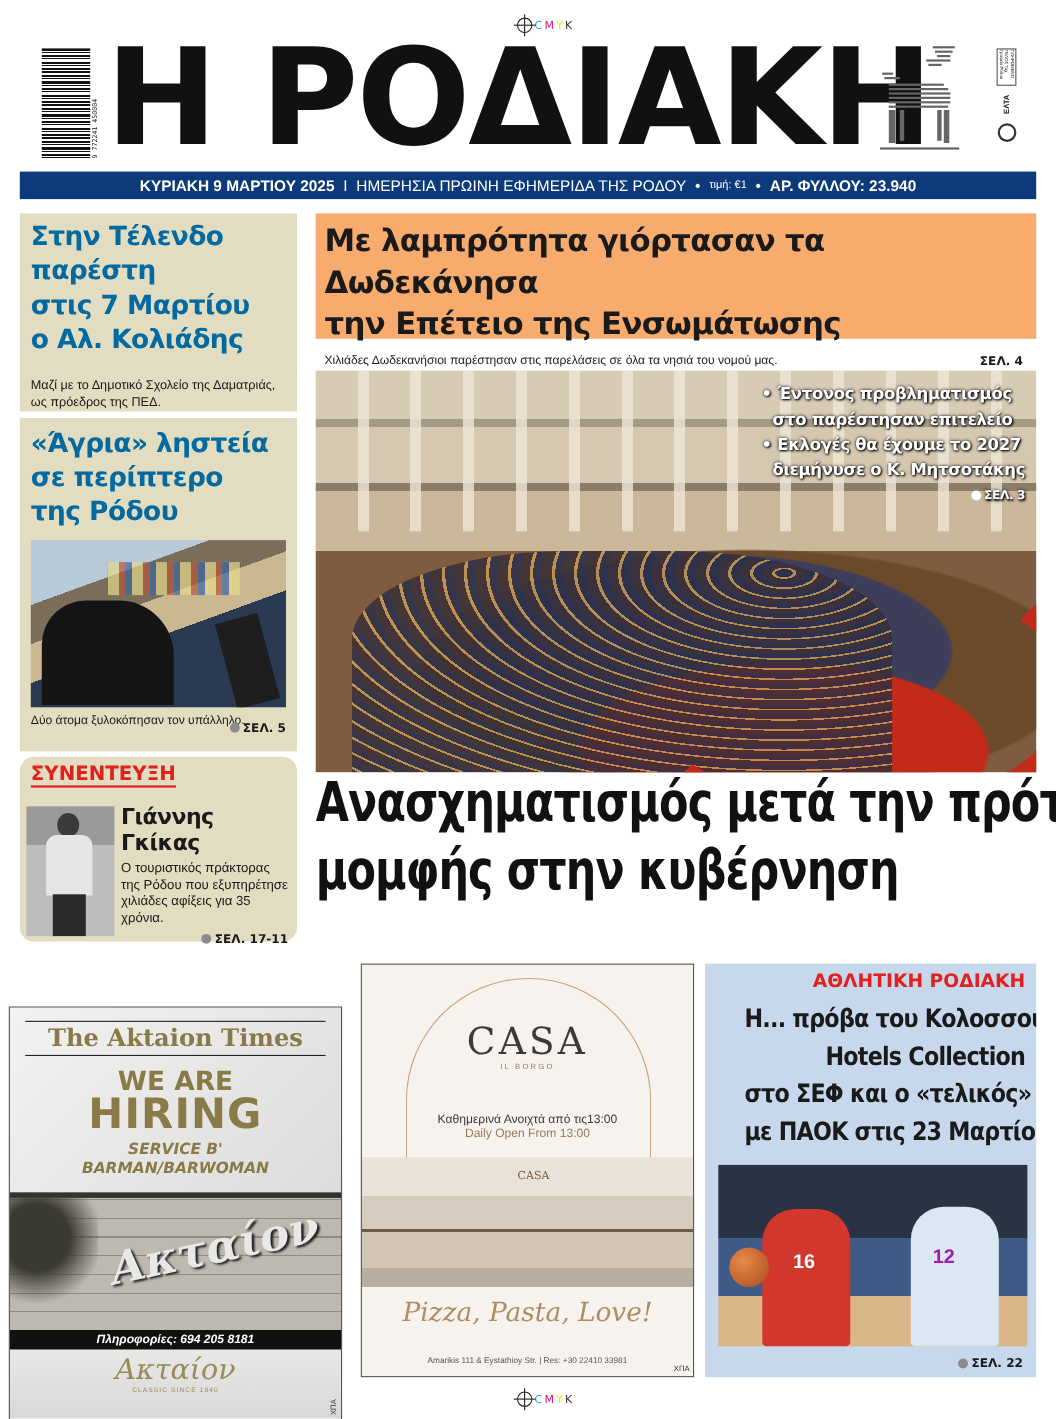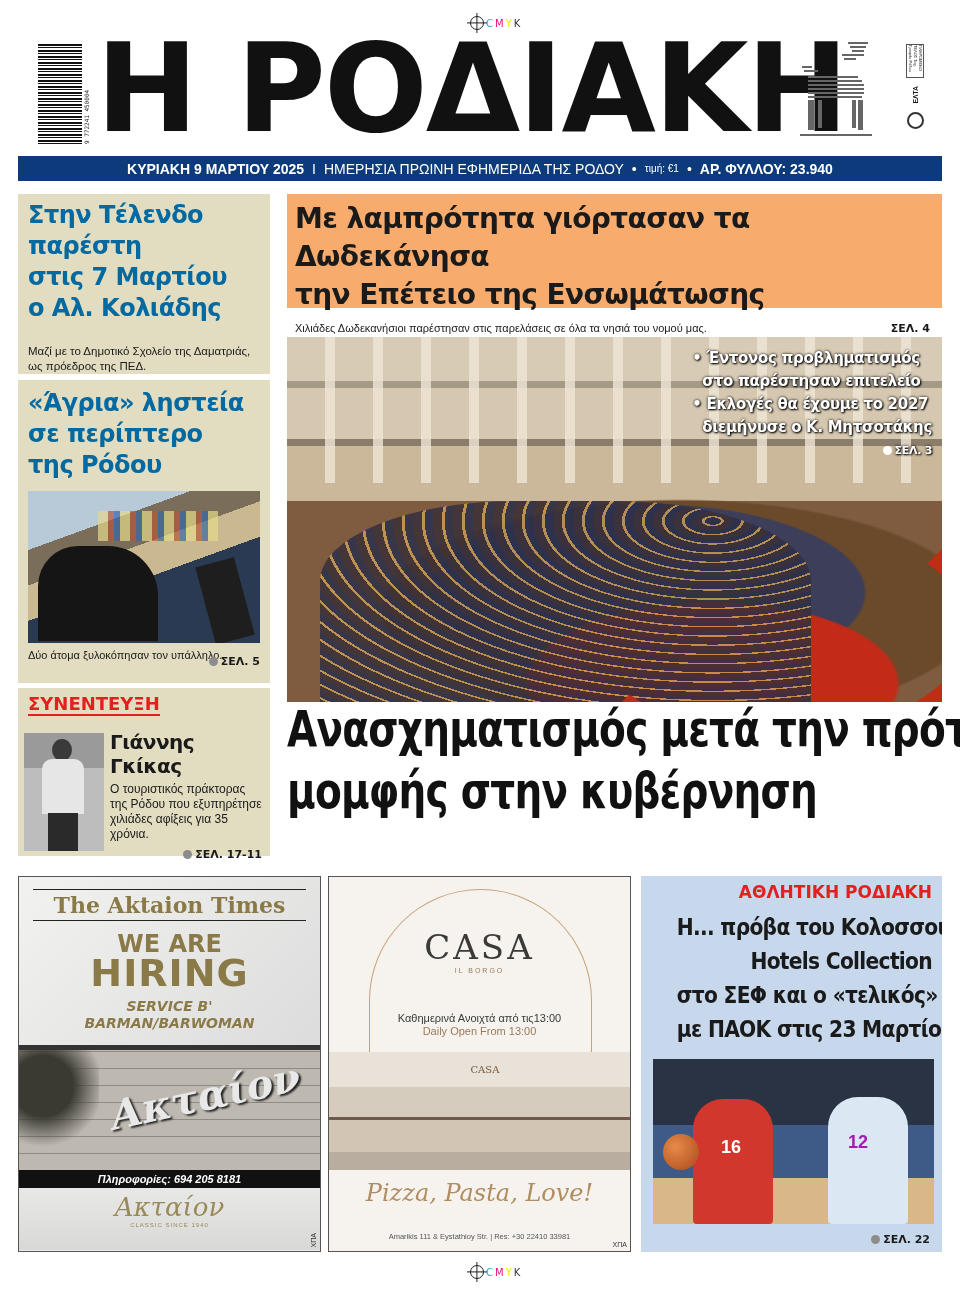--- a/index.html
+++ b/index.html
@@ -52,21 +52,21 @@
   .parl .red { position: absolute; left: 40%; top: 40%; width: 70%; height: 80%; border: 40px solid #c12b1a; border-radius: 50%; border-top-color: transparent; border-left-color: transparent; }
   .parl .seats { position: absolute; left: 5%; top: 45%; width: 75%; height: 55%; background: repeating-radial-gradient(ellipse at 80% 10%, #2b2f4a 0 8px, #c99b54 8px 11px, #3a2f36 11px 20px); opacity: .85; border-radius: 40% 40% 0 0; }
   .parl .bullets { position: absolute; right: 10px; top: 10px; text-align: left; color: #fff; font-family: "DejaVu Sans", sans-serif; font-weight: bold; font-size: 15px; line-height: 23px; text-shadow: 1px 1px 2px #000, 0 0 3px #000; letter-spacing: -0.3px; }
   .parl .bullets .sel { color: #fff; float: right; font-size: 11px; }
   .parl .bullets .dot { background: #fff; }
 
   .main-hl { left: 287px; top: 698px; width: 660px; font-family: "DejaVu Sans", sans-serif; font-weight: bold; font-size: 50px; line-height: 62px; color: #111; transform: scaleX(0.78); transform-origin: left top; white-space: nowrap; letter-spacing: -1px; }
 
   
   .ad { top: 876px; height: 376px; border: 1px solid #555; overflow: hidden; }
-  .ad1 { left: 18px; width: 303px; background: #ececea; }
+  .ad1 { left: 8px; width: 303px; background: #ececea; margin-top: 39px; }
   .ad1 .top { height: 168px; background: linear-gradient(135deg, #f2f2f0, #dcdcdc); text-align: center; position: relative; }
   .ad1 .times { position: absolute; left: 14px; right: 14px; top: 12px; border-top: 1.5px solid #222; border-bottom: 1.5px solid #222; padding: 2px 0; font-family: "DejaVu Serif", serif; font-weight: bold; color: #8a7a48; font-size: 22px; }
   .ad1 .weare { position: absolute; left: 0; right: 0; top: 56px; color: #8a7a48; font-family: "DejaVu Sans", sans-serif; font-weight: bold; font-size: 24px; line-height: 22px; }
   .ad1 .hiring { position: absolute; left: 0; right: 0; top: 76px; color: #8a7a48; font-family: "DejaVu Sans", sans-serif; font-weight: bold; font-size: 38px; line-height: 40px; letter-spacing: 1px; }
   .ad1 .svc { position: absolute; left: 0; right: 0; top: 121px; color: #8a7a48; font-family: "DejaVu Sans", sans-serif; font-weight: bold; font-style: italic; font-size: 14px; line-height: 17px; }
   .ad1 .photo { height: 125px; border-top: 5px solid #333; background: repeating-linear-gradient(0deg, #bdb8b0 0 16px, #8f8a82 16px 17px), #bbb; position: relative; }
   .ad1 .photo::before { content: ""; position: absolute; left: 0; top: 0; width: 80px; height: 100%; background: radial-gradient(circle at 30% 30%, #3a3a32 0 30%, transparent 60%); }
   .ad1 .script { position: absolute; left: 90px; top: 22px; font-family: "DejaVu Serif", serif; font-style: italic; font-weight: bold; font-size: 40px; color: #e8e8e8; text-shadow: 2px 2px 2px #222; transform: rotate(-12deg); }
   .ad1 .info { height: 18px; background: #111; color: #fff; font-size: 11px; font-weight: bold; font-style: italic; text-align: center; line-height: 18px; }
   .ad1 .bottom { height: 62px; text-align: center; position: relative; background: linear-gradient(180deg, #e8e8e6, #d8d8d6); }
@@ -181,21 +181,21 @@
   </div>
   <div style="font-size:11px; margin-top:6px; position:relative;">
     <span>Δύο άτομα ξυλοκόπησαν τον υπάλληλο.</span>
     <span class="sel" style="position:absolute; right:0; top:6px;">
         <span class="dot"></span>
         <span>ΣΕΛ. 5</span>
       </span>
   </div>
 </div>
 
-<div class="abs lbox" style="top:688px; height:168px; padding:6px 10px 6px 6px;">
+<div class="abs lbox" style="top:688px; height:168px; padding:6px 10px 6px 6px;border-radius:13px;">
   <div style="color:#e0211e; font-family:'DejaVu Sans',sans-serif; font-weight:bold; font-size:18px; border-bottom:2px solid #e0211e; display:inline-block; line-height:20px; margin-left:4px;">ΣΥΝΕΝΤΕΥΞΗ</div>
   <div style="position:absolute; left:6px; top:45px; width:80px; height:118px; background: linear-gradient(180deg,#9a9a9a 0 30%, #bdbdbd 30% 100%);">
     <div style="position:absolute; left:28px; top:6px; width:20px; height:22px; border-radius:50%; background:#3a3a3a;"></div>
     <div style="position:absolute; left:18px; top:26px; width:42px; height:55px; background:#e6e6e6; border-radius:10px 10px 0 0;"></div>
     <div style="position:absolute; left:24px; top:80px; width:30px; height:38px; background:#2a2a2a;"></div>
   </div>
   <div style="position:absolute; left:92px; top:42px; right:8px;">
     <div style="font-family:'DejaVu Sans',sans-serif; font-weight:bold; font-size:20px; letter-spacing:-0.5px;">Γιάννης Γκίκας</div>
     <div style="font-size:12px; line-height:15px; margin-top:4px;">Ο τουριστικός πράκτορας της Ρόδου που εξυπηρέτησε χιλιάδες αφίξεις για 35 χρόνια.</div>
     <div style="text-align:right; margin-top:3px;">

